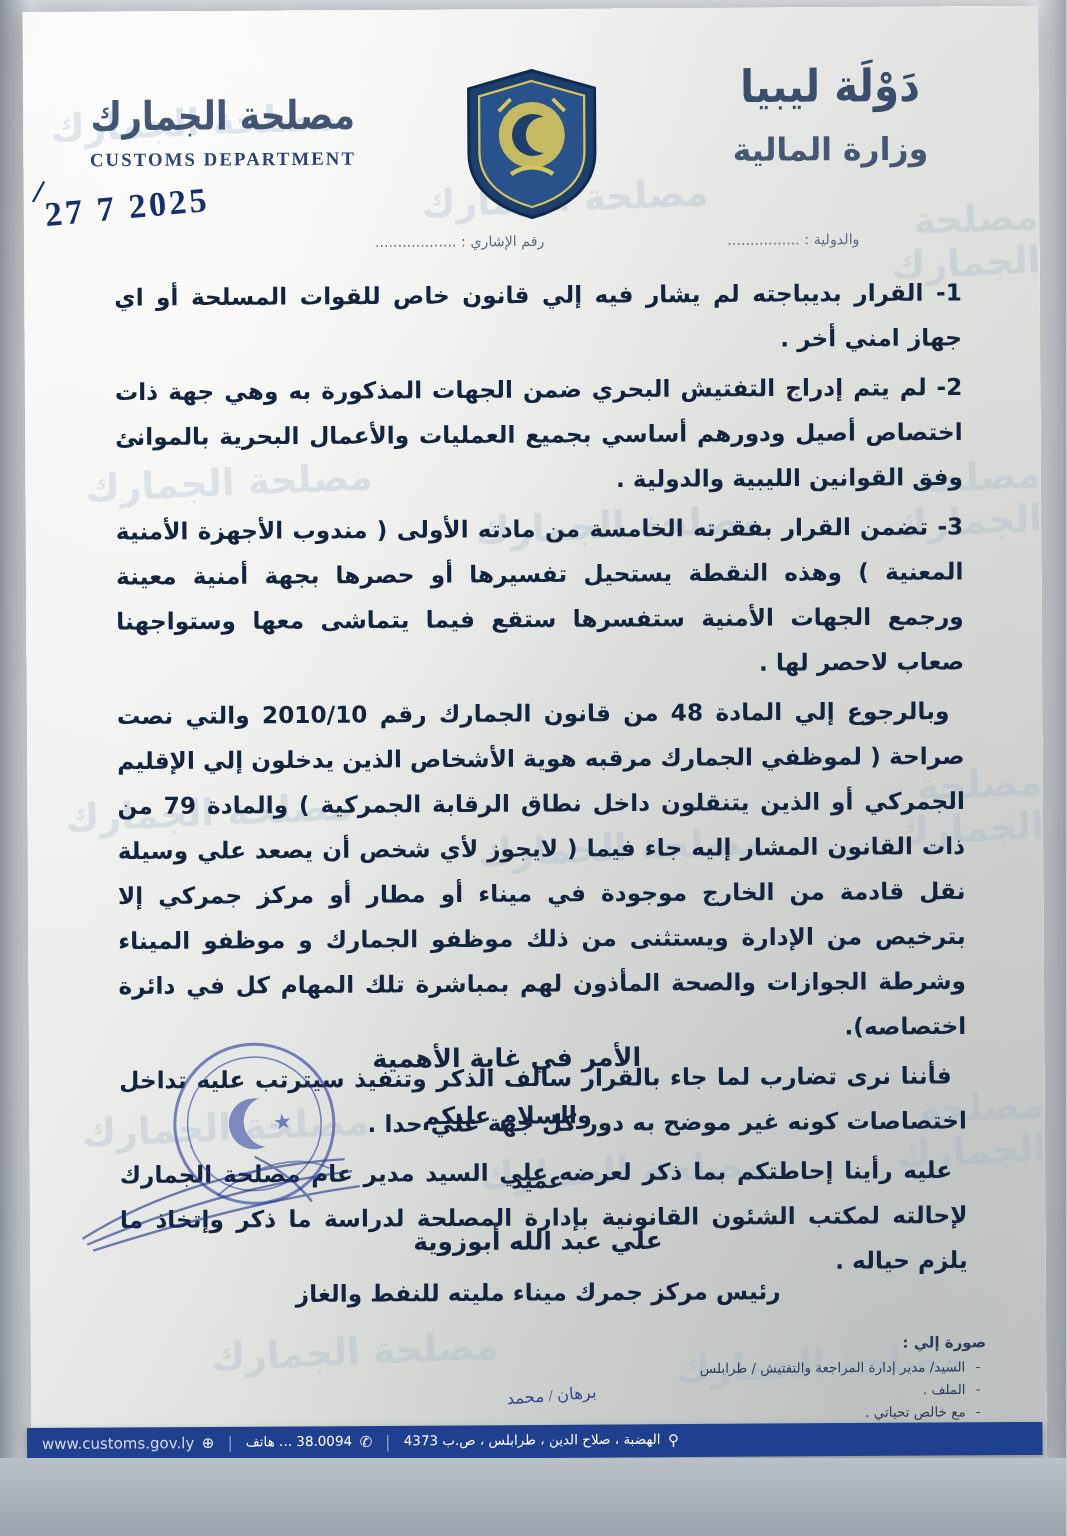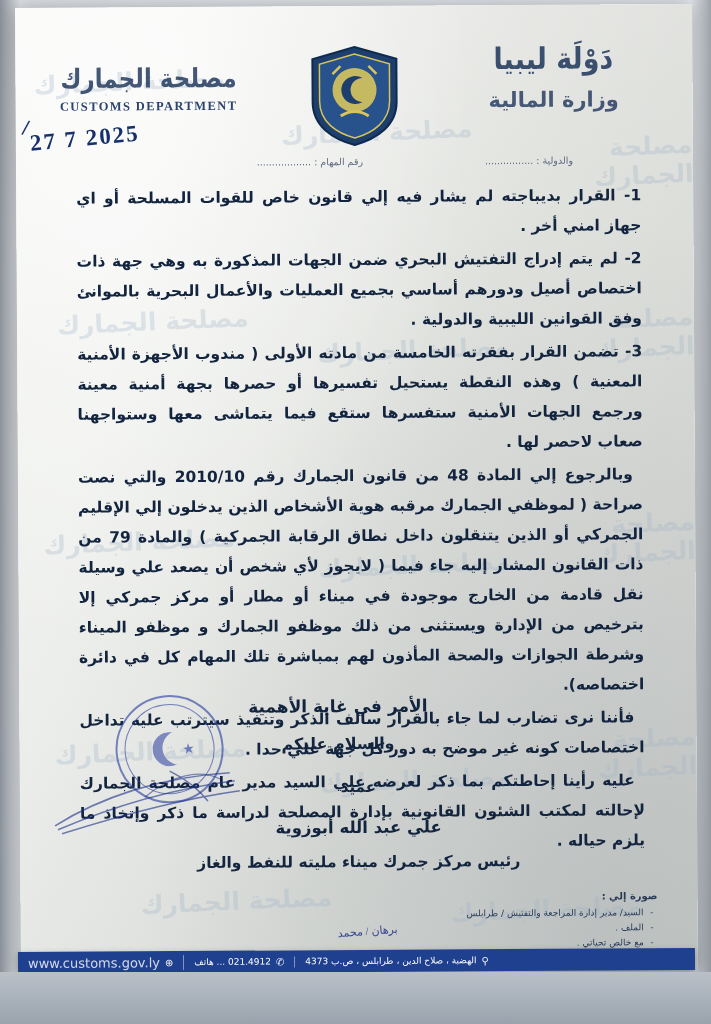--- a/index.html
+++ b/index.html
@@ -163,21 +163,21 @@
     background:#1f3f8f;
     color:#fff;font-size:9px;
     display:flex;align-items:center;
     transform:rotate(-0.35deg);
     box-shadow:0 2px 6px rgba(0,0,0,.25);
   }
   .footbar .seg{padding:0 10px;display:flex;align-items:center;gap:5px;white-space:nowrap;}
   .footbar .seg + .seg{border-right:1px solid rgba(255,255,255,.45);}
   .footbar .right{margin-right:auto;}
   .footbar .ico{font-size:10px;opacity:.95;}
-  .footbar .web{opacity:.8;font-size:13px;}
+  .footbar .web{opacity:.8;font-size:10px;}
   
   .desk{
     position:absolute;left:0;right:0;bottom:0;height:52px;
     background:linear-gradient(180deg,#b9c0c8,#9aa3ad);
   }
   .edge-shadow{
     position:absolute;left:0;top:0;bottom:0;width:20px;
     background:linear-gradient(90deg,rgba(70,78,88,.55),rgba(70,78,88,0));
   }
   .edge-shadow.r{left:auto;right:0;background:linear-gradient(270deg,rgba(70,78,88,.45),rgba(70,78,88,0));}
@@ -231,21 +231,21 @@
       </div>
     </div>
 
     <div class="date-stamp">
       <span class="slashmark">/</span>
       <span>2025 7 27</span>
     </div>
 
     <div class="reflines">
       <div class="r1">والدولية : ................</div>
-      <div class="r2">رقم المهام : ..................</div>
+      <div class="r2">رقم الإشاري : ..................</div>
     </div>
 
     <div class="body">
       <p>1- القرار بديباجته لم يشار فيه إلي قانون خاص للقوات المسلحة أو اي جهاز امني أخر .</p>
       <p>2- لم يتم إدراج التفتيش البحري ضمن الجهات المذكورة به وهي جهة ذات اختصاص أصيل ودورهم أساسي بجميع العمليات والأعمال البحرية بالموانئ وفق القوانين الليبية والدولية .</p>
       <p>3- تضمن القرار بفقرته الخامسة من مادته الأولى ( مندوب الأجهزة الأمنية المعنية ) وهذه النقطة يستحيل تفسيرها أو حصرها بجهة أمنية معينة ورجمع الجهات الأمنية ستفسرها ستقع فيما يتماشى معها وستواجهنا صعاب لاحصر لها .</p>
       <p class="indent">وبالرجوع إلي المادة 48 من قانون الجمارك رقم 2010/10 والتي نصت صراحة ( لموظفي الجمارك مرقبه هوية الأشخاص الذين يدخلون إلي الإقليم الجمركي أو الذين يتنقلون داخل نطاق الرقابة الجمركية ) والمادة 79 من ذات القانون المشار إليه جاء فيما ( لايجوز لأي شخص أن يصعد علي وسيلة نقل قادمة من الخارج موجودة في ميناء أو مطار أو مركز جمركي إلا بترخيص من الإدارة ويستثنى من ذلك موظفو الجمارك و موظفو الميناء وشرطة الجوازات والصحة المأذون لهم بمباشرة تلك المهام كل في دائرة اختصاصه).</p>
       <p class="indent">فأننا نرى تضارب لما جاء بالقرار سالف الذكر وتنفيذ سيترتب عليه تداخل اختصاصات كونه غير موضح به دور كل جهة علي حدا .</p>
       <p class="indent">عليه رأينا إحاطتكم بما ذكر لعرضه علي السيد مدير عام مصلحة الجمارك لإحالته لمكتب الشئون القانونية بإدارة المصلحة لدراسة ما ذكر وإتخاذ ما يلزم حياله .</p>
     </div>
@@ -283,21 +283,21 @@
 
   </div>
 
   <div class="footbar">
     <div class="seg right">
       <span class="ico">⚲</span>
       <span>الهضبة ، صلاح الدين ، طرابلس ، ص.ب 4373</span>
     </div>
     <div class="seg">
       <span class="ico">✆</span>
-      <span>021.4912 ... هاتف</span>
+      <span>38.0094 ... هاتف</span>
     </div>
     <div class="seg">
       <span class="ico">⊕</span>
       <span class="web">www.customs.gov.ly</span>
     </div>
   </div>
 
   <div class="desk"></div>
 </div>
 

